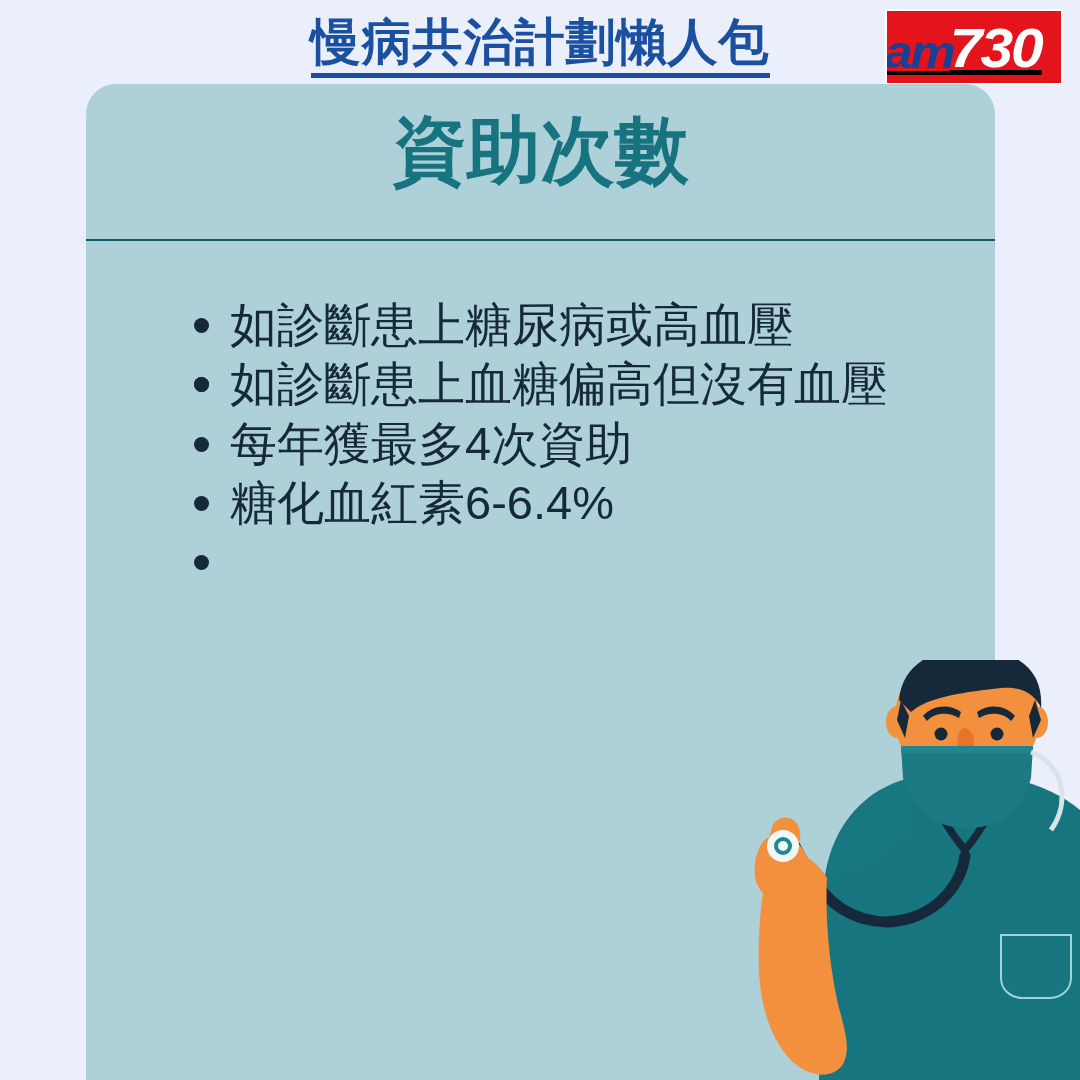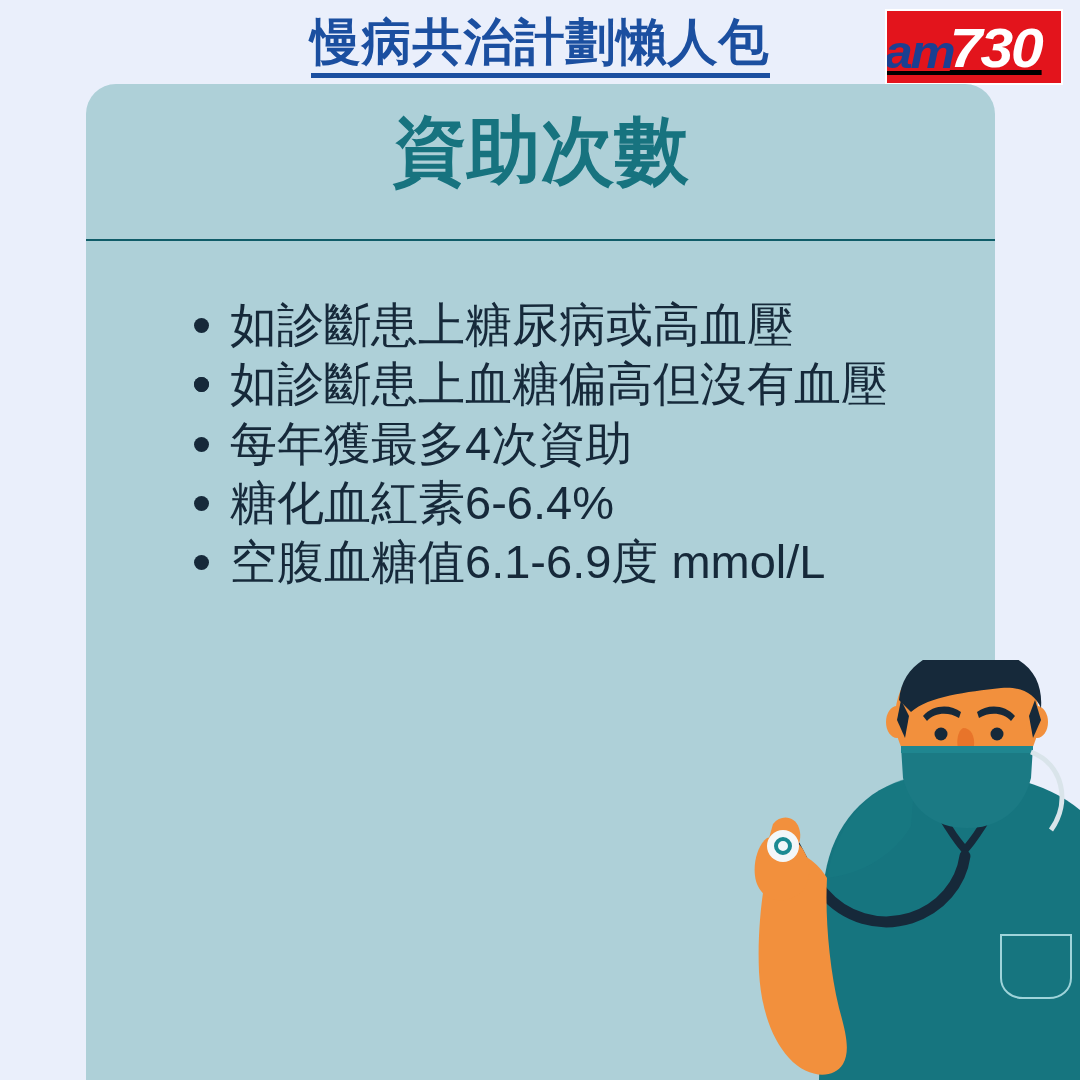--- a/index.html
+++ b/index.html
@@ -179,21 +179,20 @@
     <li>
       <span class="bullet-dot"></span>
       <span>每年獲最多4次資助</span>
     </li>
     <li>
       <span class="bullet-dot"></span>
       <span>糖化血紅素6-6.4%</span>
     </li>
     <li>
       <span class="bullet-dot"></span>
-      <span>空腹血糖值6.1-6.9度 mmol/L</span>
     </li>
   </ul>
 </div>
 
 <svg id="doctor" viewBox="0 0 365 420" width="365" height="420">
 
   <path d="M196 118 C150 128 118 165 110 215 L104 420 L365 420 L365 150 C340 128 300 116 260 112 Z" fill="#16757f"></path>
 
   <path d="M200 116 C152 126 120 168 112 218 C146 214 178 196 196 166 Z" fill="#1a7f88" opacity="0.35"></path>
 

